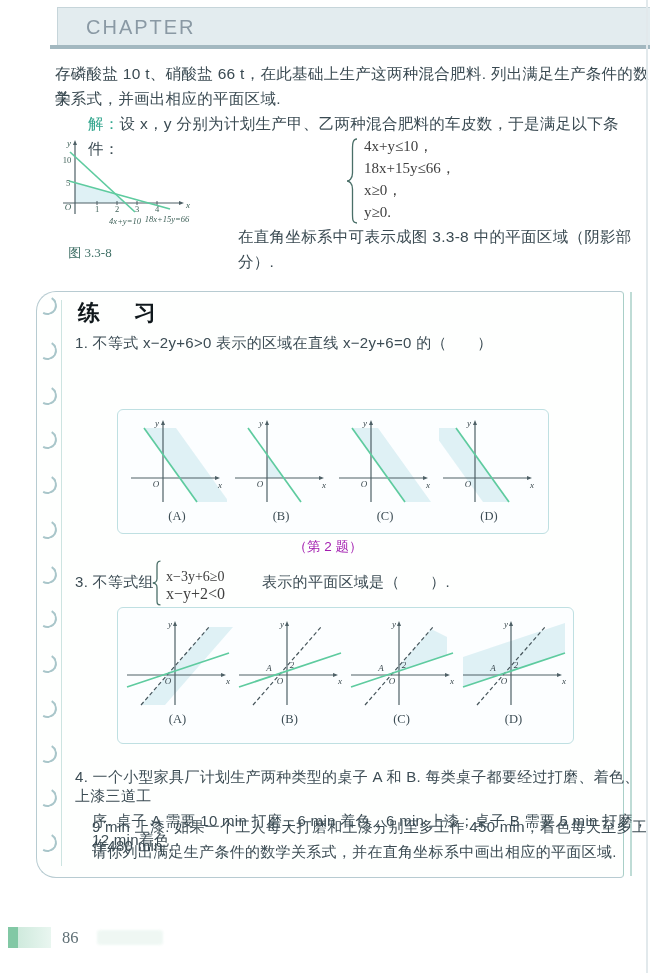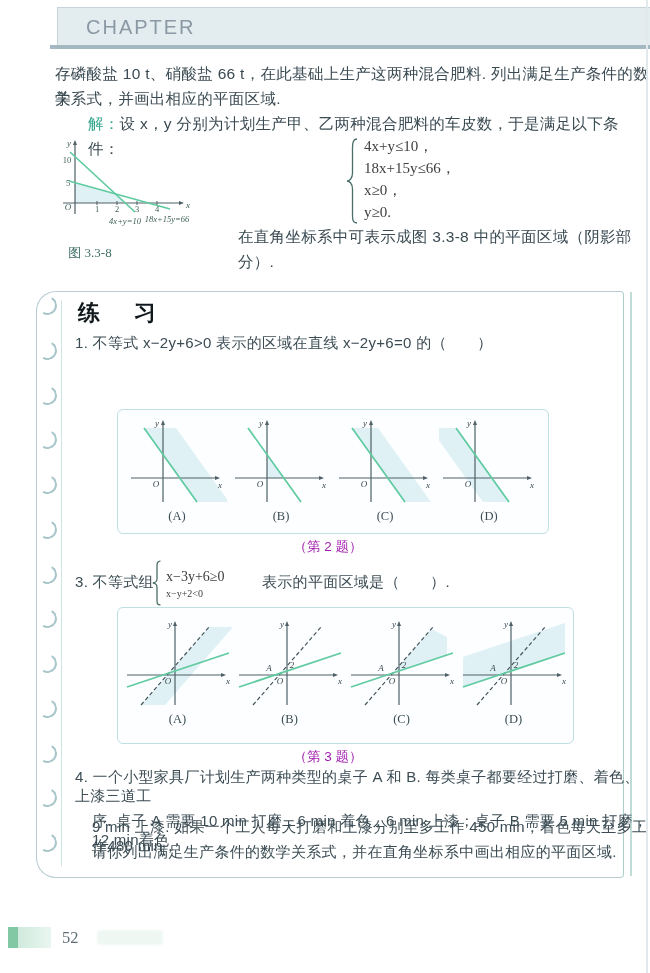--- a/index.html
+++ b/index.html
@@ -198,21 +198,21 @@
       <div class="cell-label">(D)</div>
     </div>
   </div>
   <div class="abs caption-row" style="top:538px;">（第 2 题）</div>
 
   <div class="abs ptext" style="left:75px;top:573px;">3. 不等式组</div>
   <svg class="abs" style="left:152px;top:560px;" width="10" height="46" viewBox="0 0 13 88" preserveAspectRatio="none">
     <path class="brace" d="M11,2 C6,2 6.5,9 6.5,15 L6.5,36 C6.5,42 3,44 1,44 C3,44 6.5,46 6.5,52 L6.5,73 C6.5,82 6,86 11,86" vector-effect="non-scaling-stroke"></path>
   </svg>
   <div class="abs sysline" style="left:166px;top:558px;font-size:14px;margin-top:8px;">x−3y+6≥0</div>
-  <div class="abs sysline" style="left:166px;top:583px;font-size:10px;">x−y+2&lt;0</div>
+  <div class="abs sysline" style="left:166px;top:583px;font-size:16px;">x−y+2&lt;0</div>
   <div class="abs ptext" style="left:262px;top:573px;">表示的平面区域是（　　）.</div>
 
   <div class="abs graphbox" style="left:117px;top:607px;width:455px;height:128px;padding-top:7px;gap:2px;">
     <div class="cell">
       <svg class="mini" width="110" height="96" viewBox="0 0 110 96">
         <polygon class="shade" points="18,90 86,12 110,12 42,90"></polygon>
         <line class="axis" x1="4" y1="60" x2="98" y2="60"></line>
         <polygon class="ah" points="98,58 103,60 98,62"></polygon>
         <line class="axis" x1="52" y1="90" x2="52" y2="10"></line>
         <polygon class="ah" points="50,11 52,6 54,11"></polygon>
@@ -268,26 +268,25 @@
         <line class="gline" x1="4" y1="72" x2="106" y2="38"></line>
         <text x="45" y="69">O</text>
         <text x="105" y="69">x</text>
         <text x="47" y="12">y</text>
         <text x="34" y="56">A</text>
         <text x="57" y="53">2</text>
       </svg>
       <div class="cell-label">(D)</div>
     </div>
   </div>
-  <div class="abs caption-row" style="top:748px;">（第 3 题）</div>
 
   <div class="abs ptext" style="left:75px;top:768px;">4. 一个小型家具厂计划生产两种类型的桌子 A 和 B. 每类桌子都要经过打磨、着色、上漆三道工</div>
   <div class="abs ptext" style="left:92px;top:812px;">序. 桌子 A 需要 10 min 打磨，6 min 着色，6 min 上漆；桌子 B 需要 5 min 打磨，12 min着色，</div>
   <div class="abs ptext" style="left:92px;top:818px;">9 min 上漆. 如果一个工人每天打磨和上漆分别至多工作 450 min，着色每天至多工作480 min，</div>
   <div class="abs ptext" style="left:92px;top:843px;">请你列出满足生产条件的数学关系式，并在直角坐标系中画出相应的平面区域.</div>
 
   <div class="abs foot-block1"></div>
   <div class="abs foot-block2"></div>
-  <div class="abs page-number">52</div>
+  <div class="abs page-number">86</div>
   <div class="abs foot-smudge"></div>
   <div class="abs page-edge"></div>
 
 </div>
 
 </body></html>

